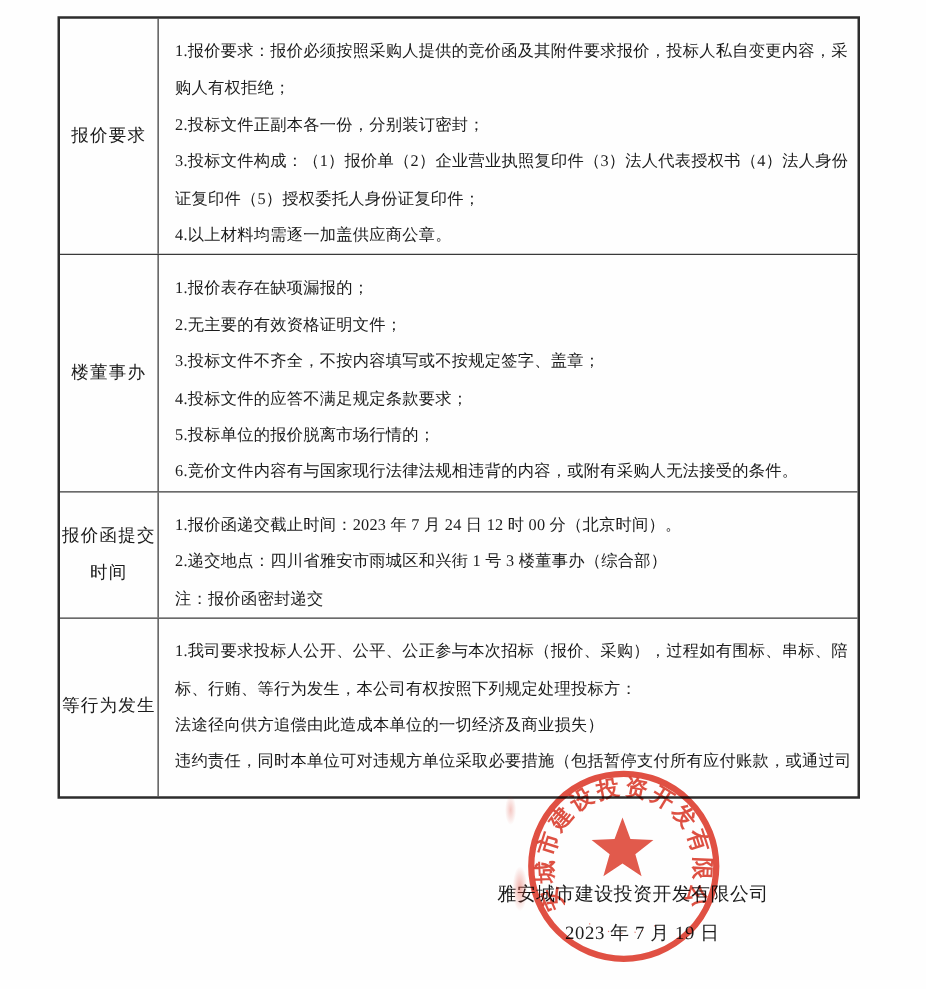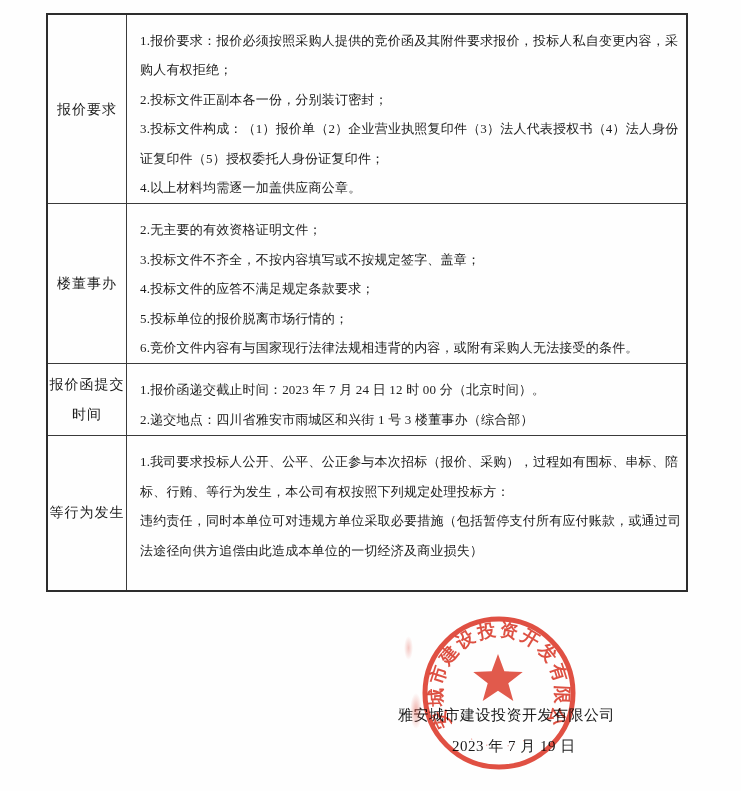--- a/index.html
+++ b/index.html
@@ -20,21 +20,21 @@
   .trow { display:flex; border-top:1px solid #3a3a3a; }
   .trow:first-child { border-top:none; }
   .label-cell {
     width:79px; flex:0 0 79px;
     border-right:1px solid #3a3a3a;
     display:flex; flex-direction:column; justify-content:center; align-items:center;
   }
   .label-line { font-size:14px; line-height:29.4px; letter-spacing:1px; white-space:nowrap; }
   .content-cell { flex:1 1 auto; padding:1px 4px 1px 13px; overflow:hidden;margin-top:10px; }
   .cline { font-size:13px; line-height:29.4px; white-space:nowrap; letter-spacing:0.2px; }
-  .trow:last-child .content-cell { padding-bottom:25px; }
+  .trow:last-child .content-cell { padding-bottom:13px; }
 
   .footer-company {
     position:absolute; left:398px; top:706px;
     font-size:15px; letter-spacing:0.5px; white-space:nowrap;
   }
   .footer-date {
     position:absolute; left:452px; top:737px;
     font-size:15px; letter-spacing:0.5px; white-space:nowrap;
   }
   .seal {
@@ -68,46 +68,48 @@
           <div class="cline">3.投标文件构成：（1）报价单（2）企业营业执照复印件（3）法人代表授权书（4）法人身份</div>
           <div class="cline">证复印件（5）授权委托人身份证复印件；</div>
           <div class="cline">4.以上材料均需逐一加盖供应商公章。</div>
         </div>
       </div>
       <div class="trow">
         <div class="label-cell">
           <div class="label-line">楼董事办</div>
         </div>
         <div class="content-cell">
+          <div class="cline">1.报价表存在缺项漏报的；</div>
           <div class="cline">2.无主要的有效资格证明文件；</div>
           <div class="cline">3.投标文件不齐全，不按内容填写或不按规定签字、盖章；</div>
           <div class="cline">4.投标文件的应答不满足规定条款要求；</div>
           <div class="cline">5.投标单位的报价脱离市场行情的；</div>
           <div class="cline">6.竞价文件内容有与国家现行法律法规相违背的内容，或附有采购人无法接受的条件。</div>
         </div>
       </div>
       <div class="trow">
         <div class="label-cell">
           <div class="label-line">报价函提交</div>
           <div class="label-line">时间</div>
         </div>
         <div class="content-cell">
           <div class="cline">1.报价函递交截止时间：2023 年 7 月 24 日 12 时 00 分（北京时间）。</div>
           <div class="cline">2.递交地点：四川省雅安市雨城区和兴街 1 号 3 楼董事办（综合部）</div>
+          <div class="cline">注：报价函密封递交</div>
         </div>
       </div>
       <div class="trow">
         <div class="label-cell">
           <div class="label-line">等行为发生</div>
         </div>
         <div class="content-cell">
           <div class="cline">1.我司要求投标人公开、公平、公正参与本次招标（报价、采购），过程如有围标、串标、陪</div>
           <div class="cline">标、行贿、等行为发生，本公司有权按照下列规定处理投标方：</div>
+          <div class="cline">法途径向供方追偿由此造成本单位的一切经济及商业损失）</div>
           <div class="cline">违约责任，同时本单位可对违规方单位采取必要措施（包括暂停支付所有应付账款，或通过司</div>
-          <div class="cline">法途径向供方追偿由此造成本单位的一切经济及商业损失）</div>
         </div>
       </div>
     </div>
 
   <div class="footer-company">雅安城市建设投资开发有限公司</div>
   <div class="footer-date">2023 年 7 月 19 日</div>
 
   <div class="smudge s1"></div>
   <div class="smudge s2"></div>
 

